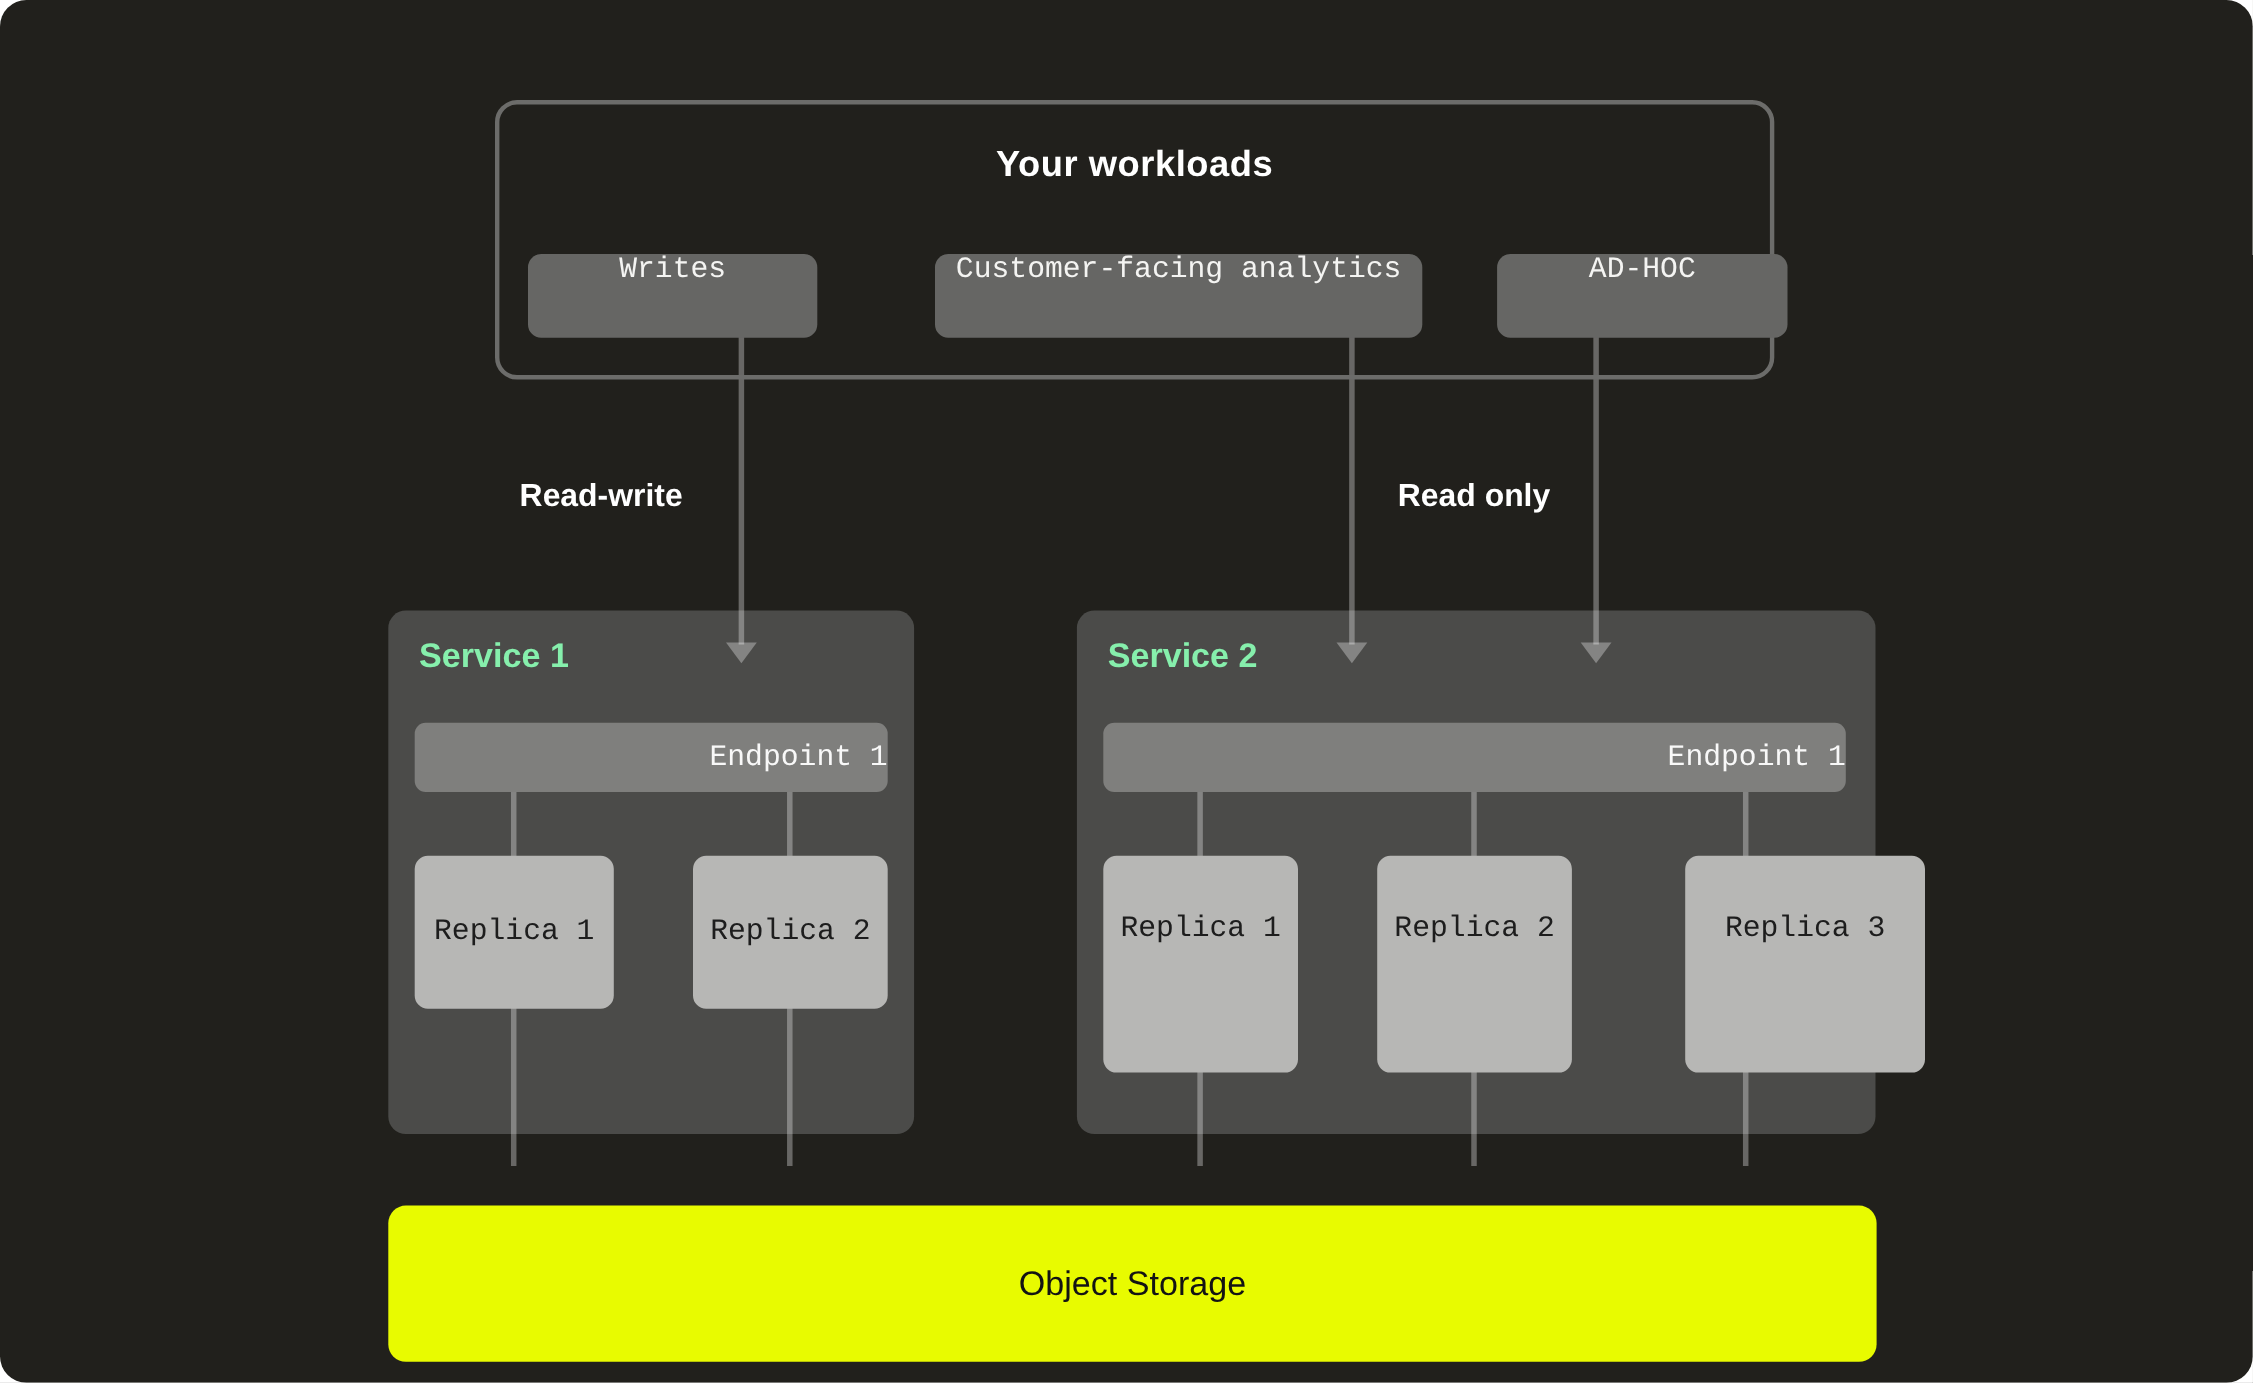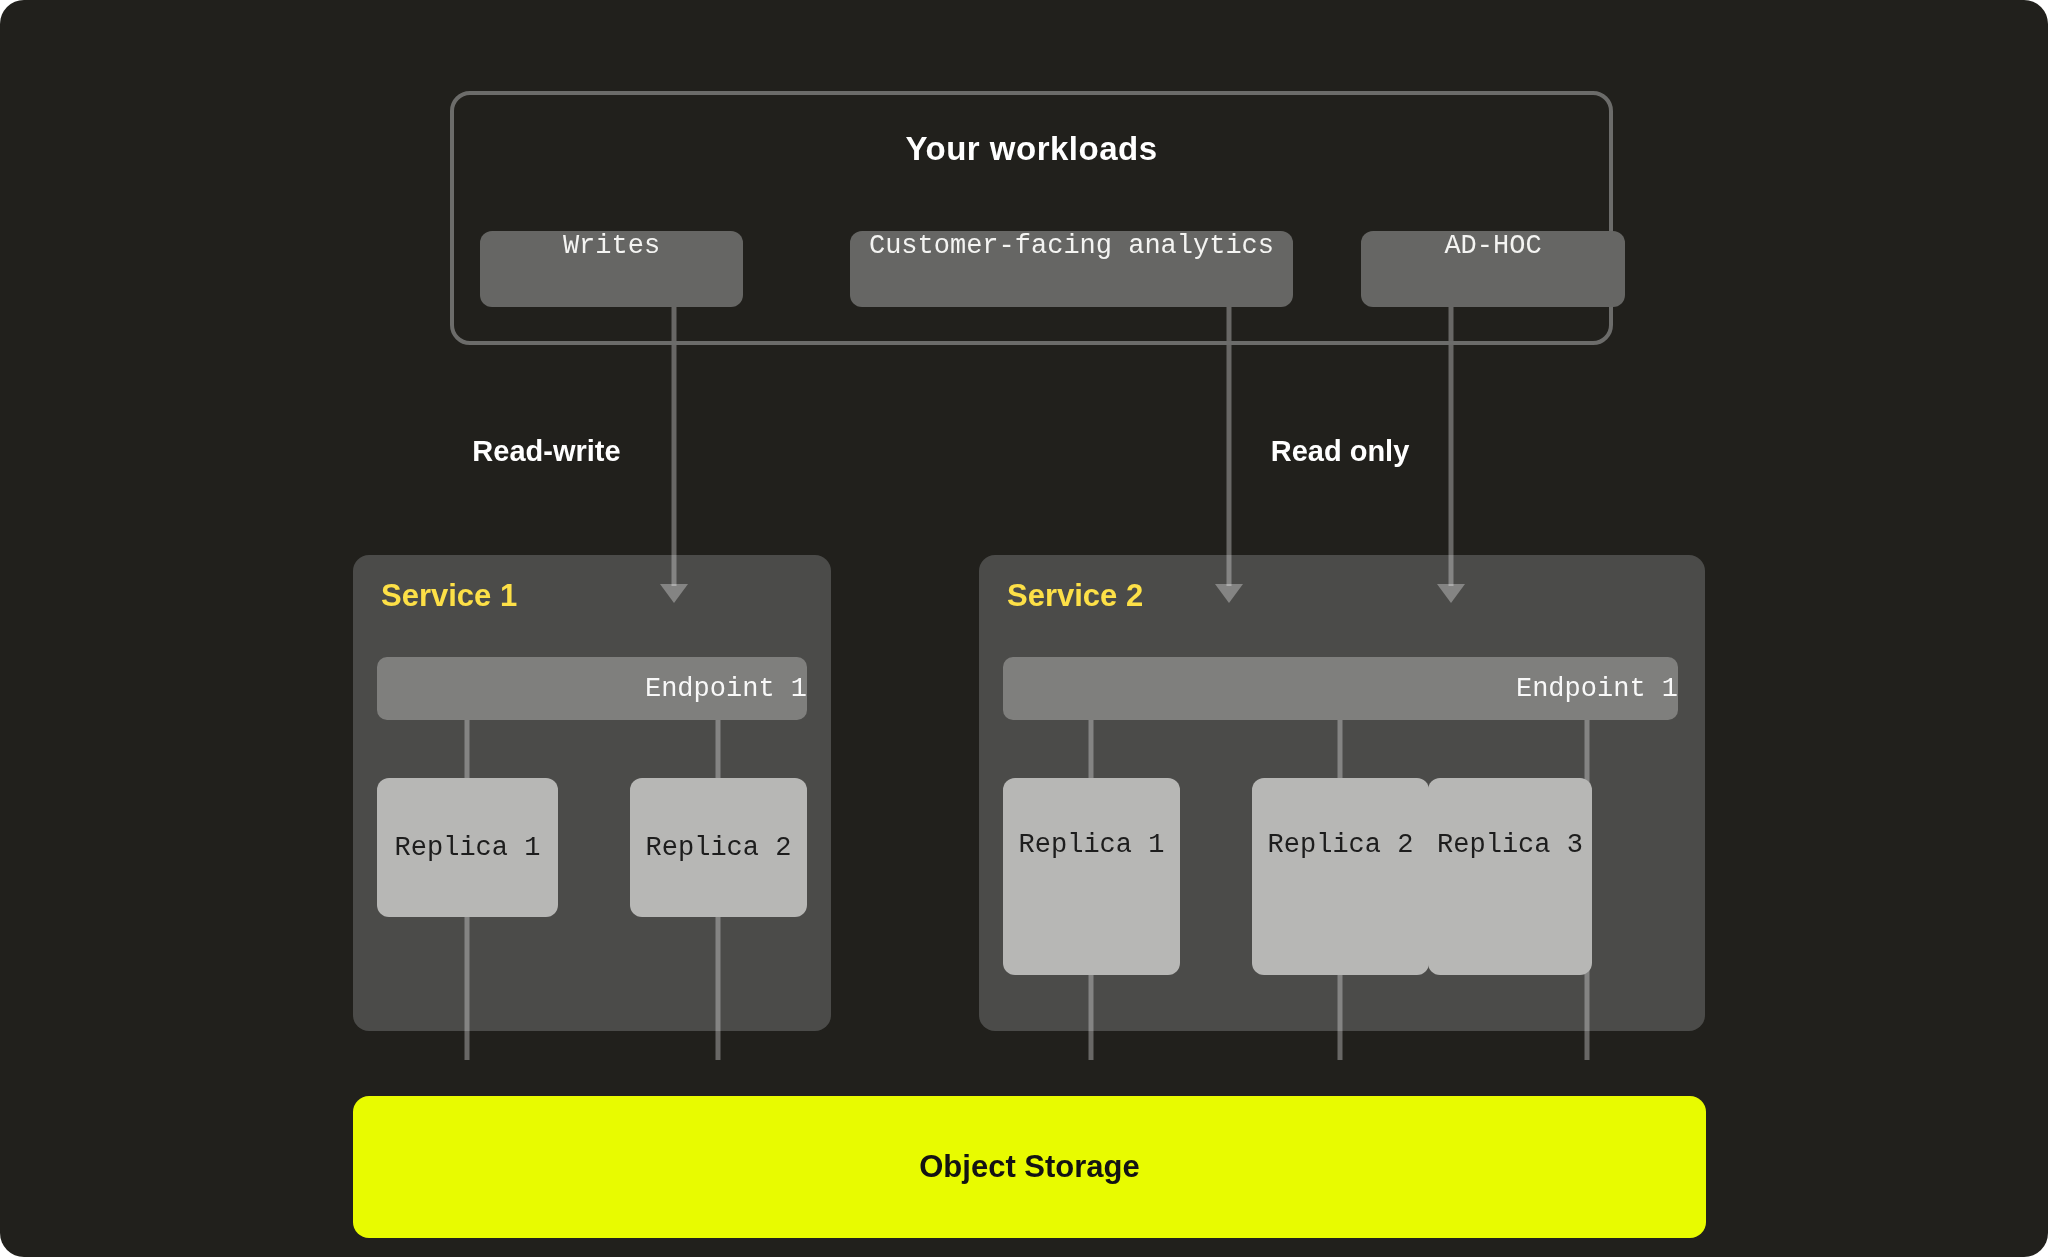--- a/index.html
+++ b/index.html
@@ -60,21 +60,21 @@
   
   .service-box {
     top: 517px; height: 476px;
     background: #4b4b49;
     border-radius: 16px;
   }
   .service-1 { left: 353px; width: 478px; }
   .service-2 { left: 979px; width: 726px; }
   .service-title {
     top: 540px;
-    color: #fde047;
+    color: #86efac;
     font-size: 31px;
     font-weight: bold;
   }
   .service-title-1 { left: 381px; }
   .service-title-2 { left: 1007px; }
 
   .endpoint {
     top: 619px; height: 63px;
     background: #7f7f7d;
     border-radius: 10px;
@@ -94,30 +94,30 @@
     font-family: "Liberation Mono", "DejaVu Sans Mono", monospace;
     font-size: 27px;
     display: flex; justify-content: center;
   }
   .replica-short { height: 139px; align-items: center; }
   .replica-tall  { height: 197px; align-items: flex-start; padding-top: 52px; }
   .s1-r1 { left: 377px; width: 181px; }
   .s1-r2 { left: 630px; width: 177px; }
   .s2-r1 { left: 1003px; width: 177px; }
   .s2-r2 { left: 1252px; width: 177px; }
-  .s2-r3 { left: 1428px; width: 164px; }
+  .s2-r3 { left: 1532px; width: 218px; }
 
   
   .storage {
     left: 353px; top: 1058px; width: 1353px; height: 142px;
     background: #e8fb00;
     border-radius: 16px;
     color: #131313;
     font-size: 31px;
-    font-weight: bold;
+    font-weight: normal;
     display: flex; align-items: center; justify-content: center;
   }
 </style>
 </head>
 <body>
 
 <div class="canvas">
 
   <div class="abs bgbox service-box service-1"></div>
   <div class="abs bgbox service-box service-2"></div>

